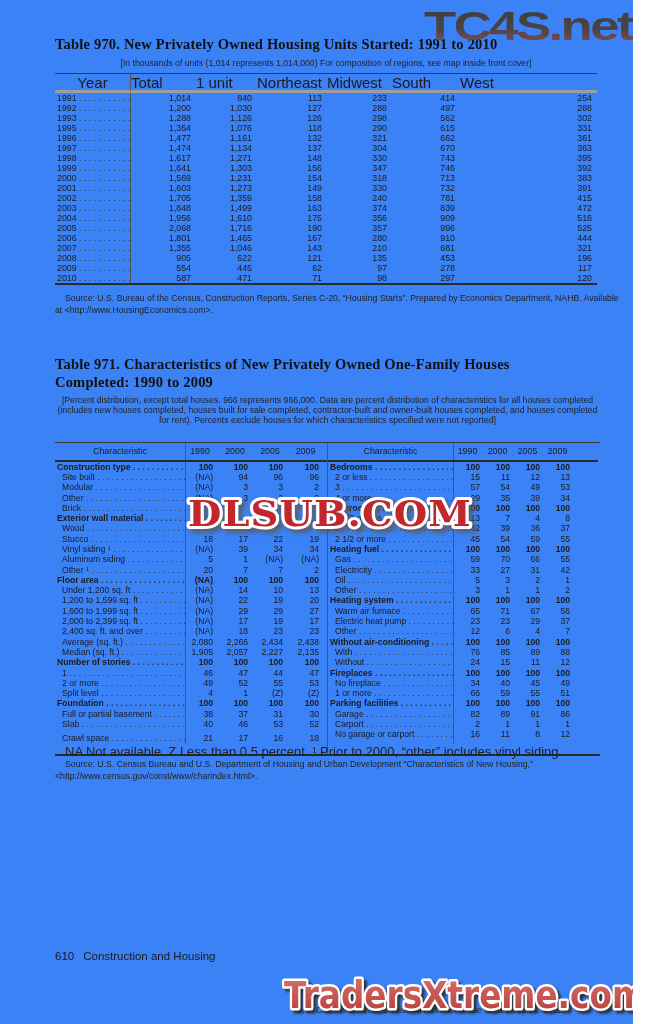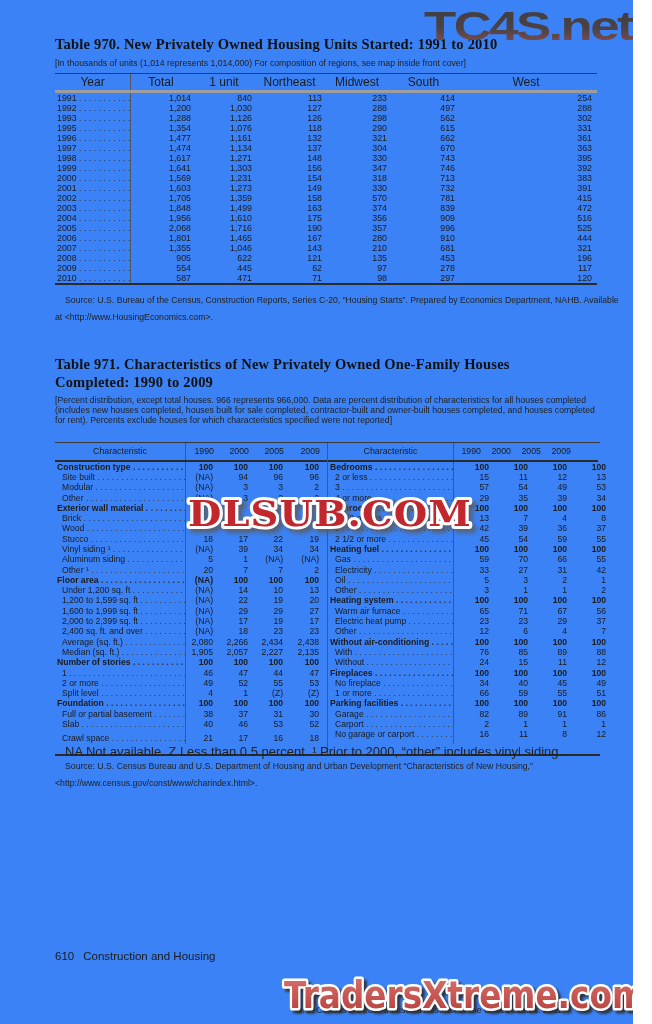--- a/index.html
+++ b/index.html
@@ -1,51 +1,51 @@
 <!DOCTYPE html>
 <html><head>
 <meta charset="utf-8">
 <style>
   html,body{margin:0;padding:0;background:#fff;}
   .page{position:relative;width:633px;height:1024px;background:#3b82f6;overflow:hidden;
         font-family:"Liberation Sans",sans-serif;color:#1b1b1b;text-decoration:underline;}
   
   .tbl-title{font-family:"Liberation Serif",serif;font-weight:bold;font-size:14.5px;
              line-height:17.5px;letter-spacing:.2px;color:#111;}
-  .tbl-note{font-size:8.7px;line-height:10.2px;color:#222;margin-top:4px;}
-  .src{font-size:8.7px;line-height:17px;color:#222;text-indent:10px;}
+  .tbl-note{font-size:8.7px;line-height:10.2px;color:#222;margin-top:4px;text-align:center;}
+  .src{font-size:8.7px;line-height:12px;color:#222;text-indent:10px;}
   
   #sec970{position:absolute;left:55px;top:36px;width:542px;}
   .t970{margin-top:5px;border-top:1px solid #3a3a3a;border-bottom:2px solid #2a2a2a;}
   .t970 .hrow{display:grid;grid-template-columns:76px 65px 61px 70px 65px 68px 137px;
-              height:16px;align-items:center;font-size:12px;border-bottom:3px solid #9e9e9e;}
-  .t970 .hrow .hc{text-align:center;padding-right:5px;}
+              height:16px;align-items:center;font-size:15px;border-bottom:3px solid #9e9e9e;}
+  .t970 .hrow .hc{text-align:left;padding-right:5px;}
   .t970 .hrow .hc:first-child{text-align:center;padding:0;border-right:1px solid #555;height:100%;
               display:flex;align-items:center;justify-content:center;}
   .t970 .brow{display:grid;grid-template-columns:76px 65px 61px 70px 65px 68px 137px;
               height:10px;line-height:10px;font-size:8.8px;}
   .t970 .yc{white-space:nowrap;overflow:hidden;border-right:1px solid #555;padding-left:2px;}
   .t970 .yc::after{content:" . . . . . . . . . . . . . . . . . . . . .";color:#333;}
   .t970 .vc{text-align:right;padding-right:5px;}
   .src970{margin-top:7px;width:566px;}
   
   #sec971{position:absolute;left:55px;top:356px;width:545px;}
   .t971{margin-top:16px;border-top:1px solid #3a3a3a;border-bottom:2px solid #2a2a2a;
         display:grid;grid-template-columns:272px 271px;}
   .half2{border-left:1px solid #555;}
   .hhead{display:grid;height:17px;align-items:center;font-size:8.8px;border-bottom:2px solid #2a2a2a;}
   .half1 .hhead{grid-template-columns:131px 35px 35px 35px 36px;}
   .half2 .hhead{grid-template-columns:126px 30px 30px 30px 30px;}
   .hhead .ch{text-align:center;border-right:1px solid #555;height:100%;
              display:flex;align-items:center;justify-content:center;}
-  .hhead .yh{text-align:right;padding-right:7px;}
+  .hhead .yh{text-align:center;padding-right:7px;}
   .half2 .hhead .yh{padding-right:3px;}
   .r971{display:grid;height:10.3px;line-height:10.3px;font-size:8.6px;}
   .half1 .r971{grid-template-columns:131px 35px 35px 35px 36px;}
-  .half2 .r971{grid-template-columns:126px 30px 30px 30px 30px;gap:9px;}
+  .half2 .r971{grid-template-columns:126px 30px 30px 30px 30px;}
   .r971 .lbl{white-space:nowrap;overflow:hidden;border-right:1px solid #555;padding-left:2px;}
   .r971 .lbl::after{content:" . . . . . . . . . . . . . . . . . . . . . . . . .";color:#333;}
   .r971 .lbl.ind{padding-left:7px;}
   .r971 .v{text-align:right;padding-right:8px;}
   .half2 .r971 .v{padding-right:4px;}
   .r971.bold{font-weight:bold;}
   .r971.gaprow{height:4px;line-height:4px;}
   .r971.gaprow .lbl::after{content:"";}
   .notes971{position:absolute;left:55px;top:747px;width:566px;}
   .fnote{font-size:13px;line-height:10.6px;color:#222;text-indent:10px;}
@@ -166,21 +166,21 @@
             <span class="vc">149</span>
             <span class="vc">330</span>
             <span class="vc">732</span>
             <span class="vc">391</span>
           </div>
           <div class="brow">
             <span class="yc">2002</span>
             <span class="vc">1,705</span>
             <span class="vc">1,359</span>
             <span class="vc">158</span>
-            <span class="vc">570</span>
+            <span class="vc">240</span>
             <span class="vc">781</span>
             <span class="vc">415</span>
           </div>
           <div class="brow">
             <span class="yc">2003</span>
             <span class="vc">1,848</span>
             <span class="vc">1,499</span>
             <span class="vc">163</span>
             <span class="vc">374</span>
             <span class="vc">839</span>
@@ -291,29 +291,29 @@
               <span class="v">3</span>
               <span class="v">2</span>
             </div>
             <div class="r971">
               <span class="lbl ind">Other</span>
               <span class="v">(NA)</span>
               <span class="v">3</span>
               <span class="v">2</span>
               <span class="v">2</span>
             </div>
+            <div class="r971">
+              <span class="lbl ind">Brick</span>
+              <span class="v"></span>
+              <span class="v"></span>
+              <span class="v"></span>
+              <span class="v"></span>
+            </div>
             <div class="r971 bold">
               <span class="lbl">Exterior wall material</span>
-              <span class="v"></span>
-              <span class="v"></span>
-              <span class="v"></span>
-              <span class="v"></span>
-            </div>
-            <div class="r971">
-              <span class="lbl ind">Brick</span>
               <span class="v"></span>
               <span class="v"></span>
               <span class="v"></span>
               <span class="v"></span>
             </div>
             <div class="r971">
               <span class="lbl ind">Wood</span>
               <span class="v"></span>
               <span class="v"></span>
               <span class="v"></span>

